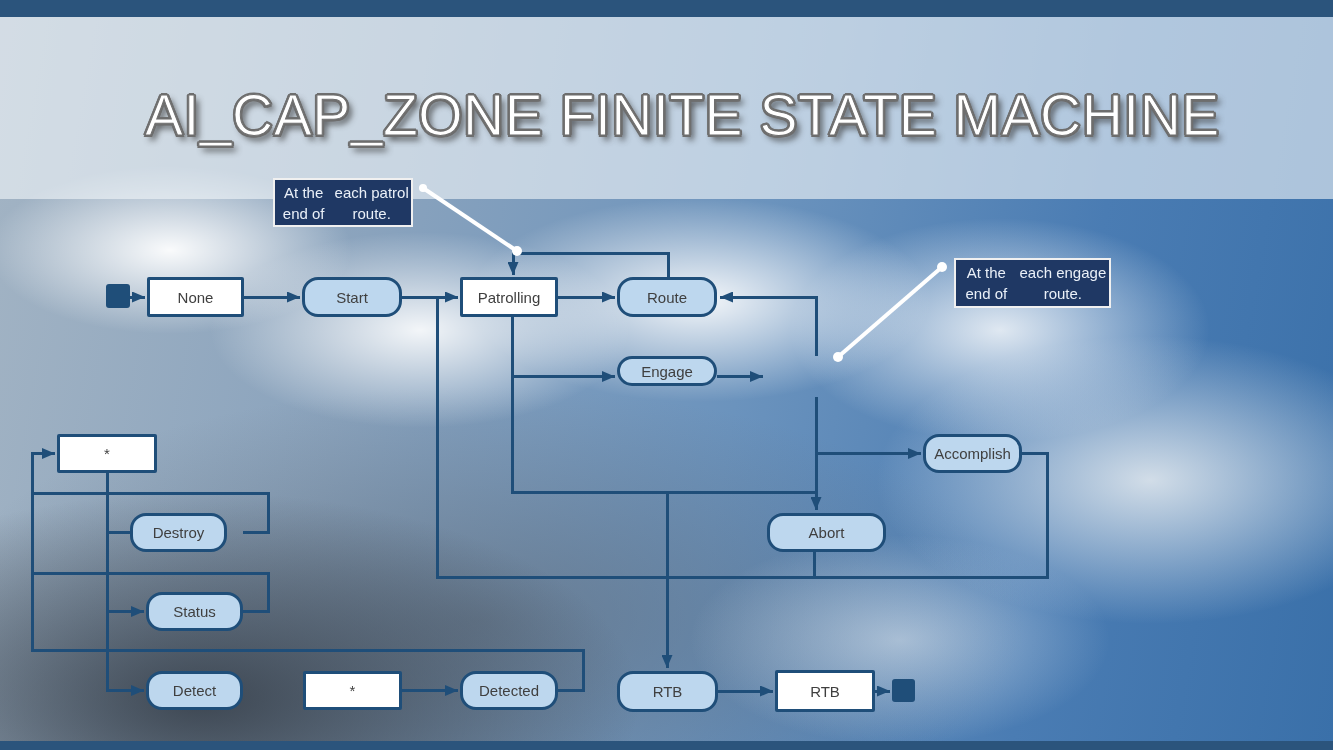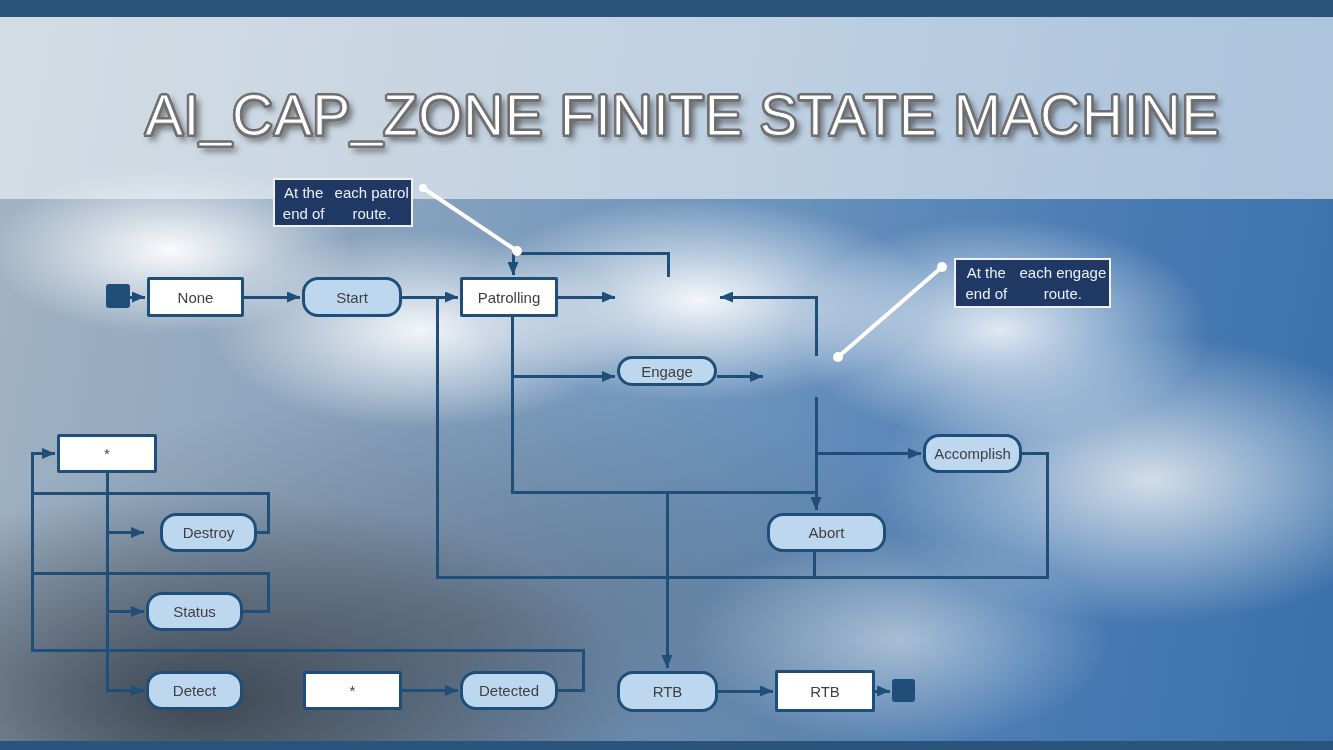--- a/index.html
+++ b/index.html
@@ -90,25 +90,26 @@
     <polyline points="718,691 773,691" marker-end="url(#arw)"></polyline>
     <polyline points="875,691 890,691" marker-end="url(#arw)"></polyline>
   </svg>
 
   <div class="marker-square" style="left:106px;top:284px;width:24px;height:24px"></div>
   <div class="marker-square" style="left:892px;top:679px;width:23px;height:23px"></div>
 
   <div class="node rect" style="left:147px;top:277px;width:97px;height:40px">None</div>
   <div class="node rounded" style="left:302px;top:277px;width:100px;height:40px">Start</div>
   <div class="node rect" style="left:460px;top:277px;width:98px;height:40px">Patrolling</div>
+  <div class="node rounded" style="left:617px;top:277px;width:100px;height:40px">Route</div>
   <div class="node rounded" style="left:617px;top:356px;width:100px;height:30px">Engage</div>
   <div class="node rounded" style="left:923px;top:434px;width:99px;height:39px">Accomplish</div>
   <div class="node rounded" style="left:767px;top:513px;width:119px;height:39px">Abort</div>
   <div class="node rect" style="left:57px;top:434px;width:100px;height:39px">*</div>
-  <div class="node rounded" style="left:160px;top:513px;width:97px;height:39px">Destroy</div>
+  <div class="node rounded" style="left:130px;top:513px;width:97px;height:39px">Destroy</div>
   <div class="node rounded" style="left:146px;top:592px;width:97px;height:39px">Status</div>
   <div class="node rounded" style="left:146px;top:671px;width:97px;height:39px">Detect</div>
   <div class="node rect" style="left:303px;top:671px;width:99px;height:39px">*</div>
   <div class="node rounded" style="left:460px;top:671px;width:98px;height:39px">Detected</div>
   <div class="node rounded" style="left:617px;top:671px;width:101px;height:41px">RTB</div>
   <div class="node rect" style="left:775px;top:670px;width:100px;height:42px">RTB</div>
 
   <div class="callout" style="left:273px;top:178px;width:140px;height:49px">
     <div>At the end of</div>
     <div>each patrol route.</div>

